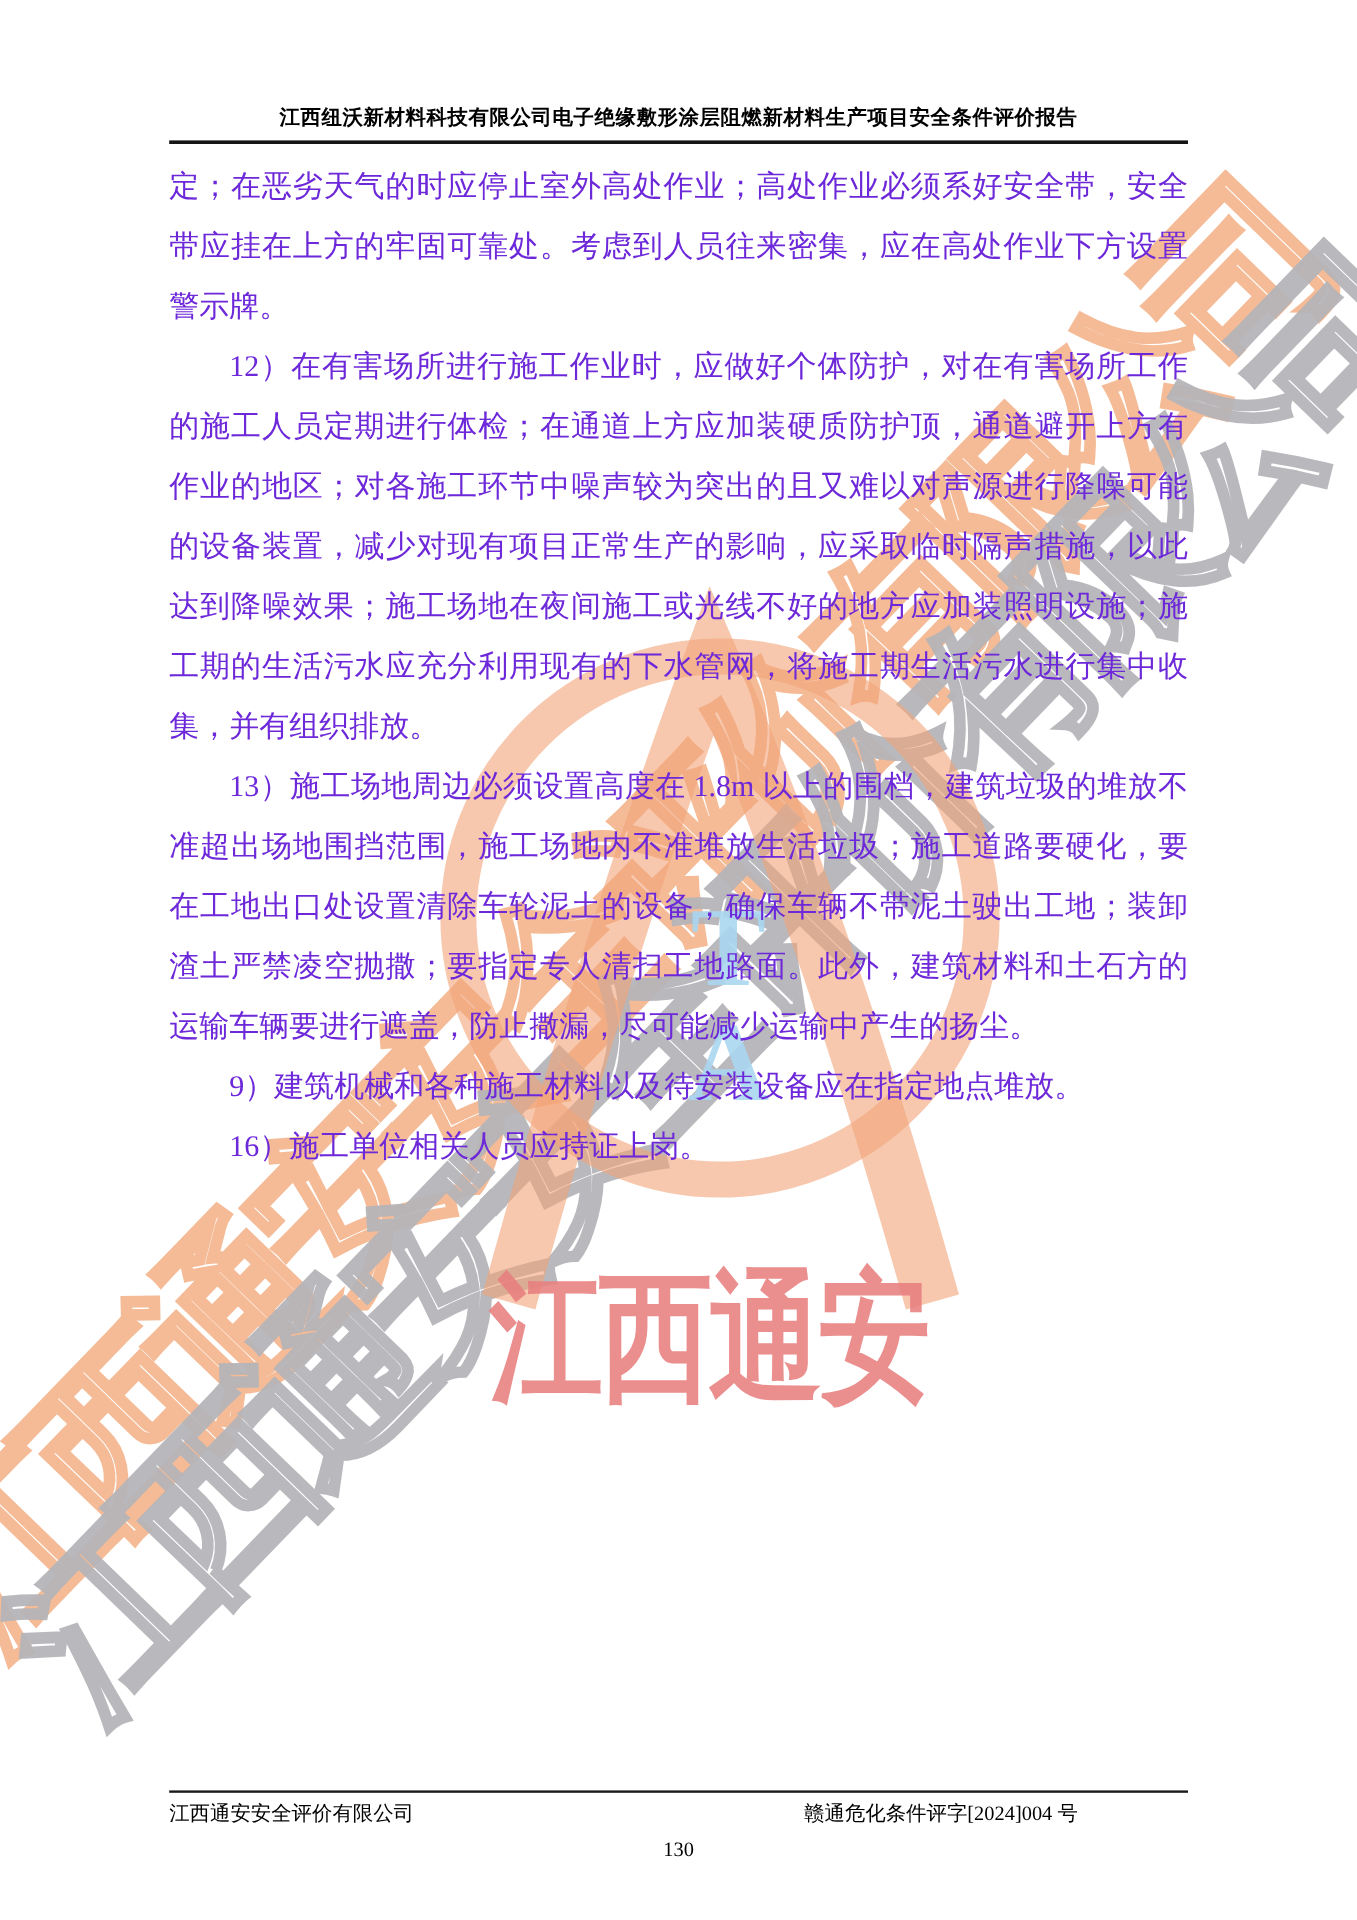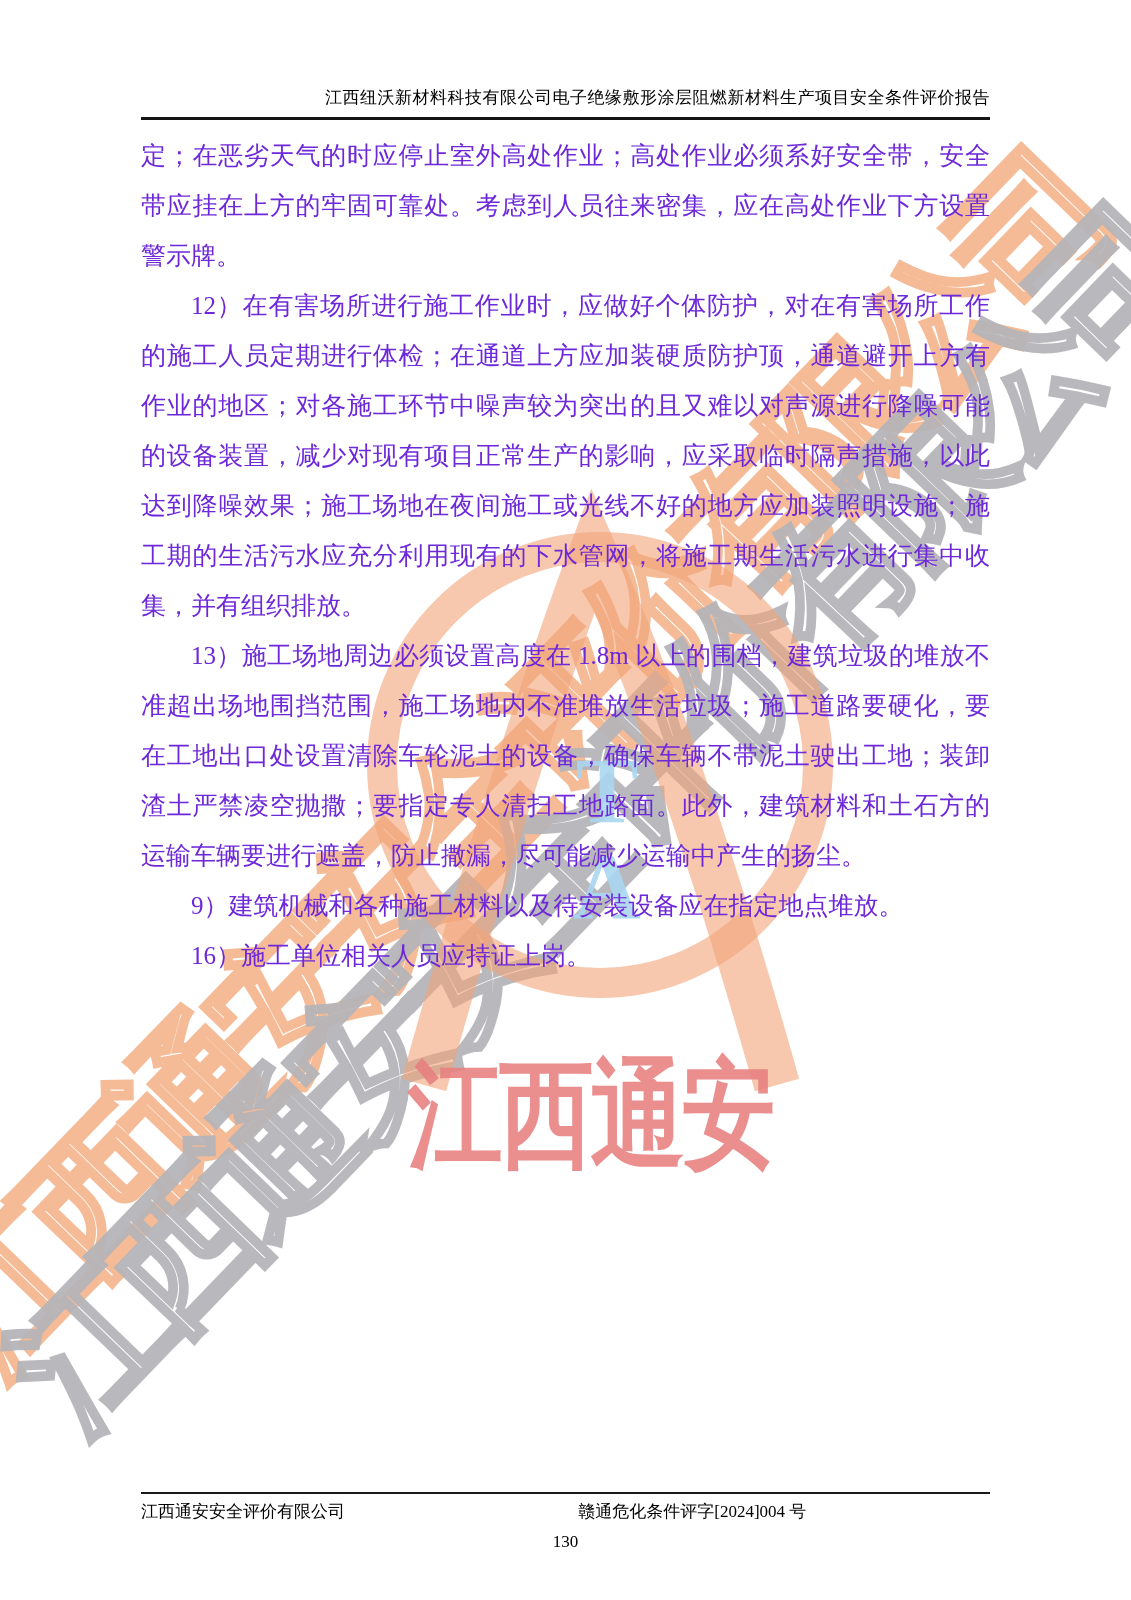--- a/index.html
+++ b/index.html
@@ -42,21 +42,21 @@
     color:var(--wm-red,#e87f7f);
     transform:scaleX(.8); transform-origin:left top;
     opacity:.88; white-space:nowrap;
   }
 
   
   .content { position:absolute; inset:0; z-index:1; }
 
   .header-title {
     position:absolute; top:86px; left:141px; width:849px;
-    text-align:right; font-size:17px; letter-spacing:.5px; color:#000;
+    text-align:center; font-size:17px; letter-spacing:.5px; color:#000;font-weight:bold;
   }
   .header-rule {
     position:absolute; top:117px; left:141px; width:849px; height:3px;
     background:#151515;
   }
 
   .body-text { position:absolute; top:131px; left:141px; width:849px; }
   .body-text p {
     font-size:25px; line-height:50px; text-align:justify; color:#6d28d9;
   }
@@ -66,21 +66,21 @@
     position:absolute; top:1492px; left:141px; width:849px; height:2px;
     background:#1a1a1a;
   }
   .footer-row {
     position:absolute; top:1500px; left:141px; width:849px;
     display:flex; align-items:flex-start;
     font-size:17px; color:#000;
   }
   .footer-left  { flex:1; text-align:left; }
   .footer-page  { flex:0 0 auto; text-align:center;margin-top:32px; }
-  .footer-right { flex:1; text-align:left; }
+  .footer-right { flex:1; text-align:center; }
 </style>
 </head>
 <body>
 
 <div class="page">
 
   <div class="watermark-layer">
 
     <div class="wm-diag wm-orange">江西通安安全评价有限公司</div>
 

